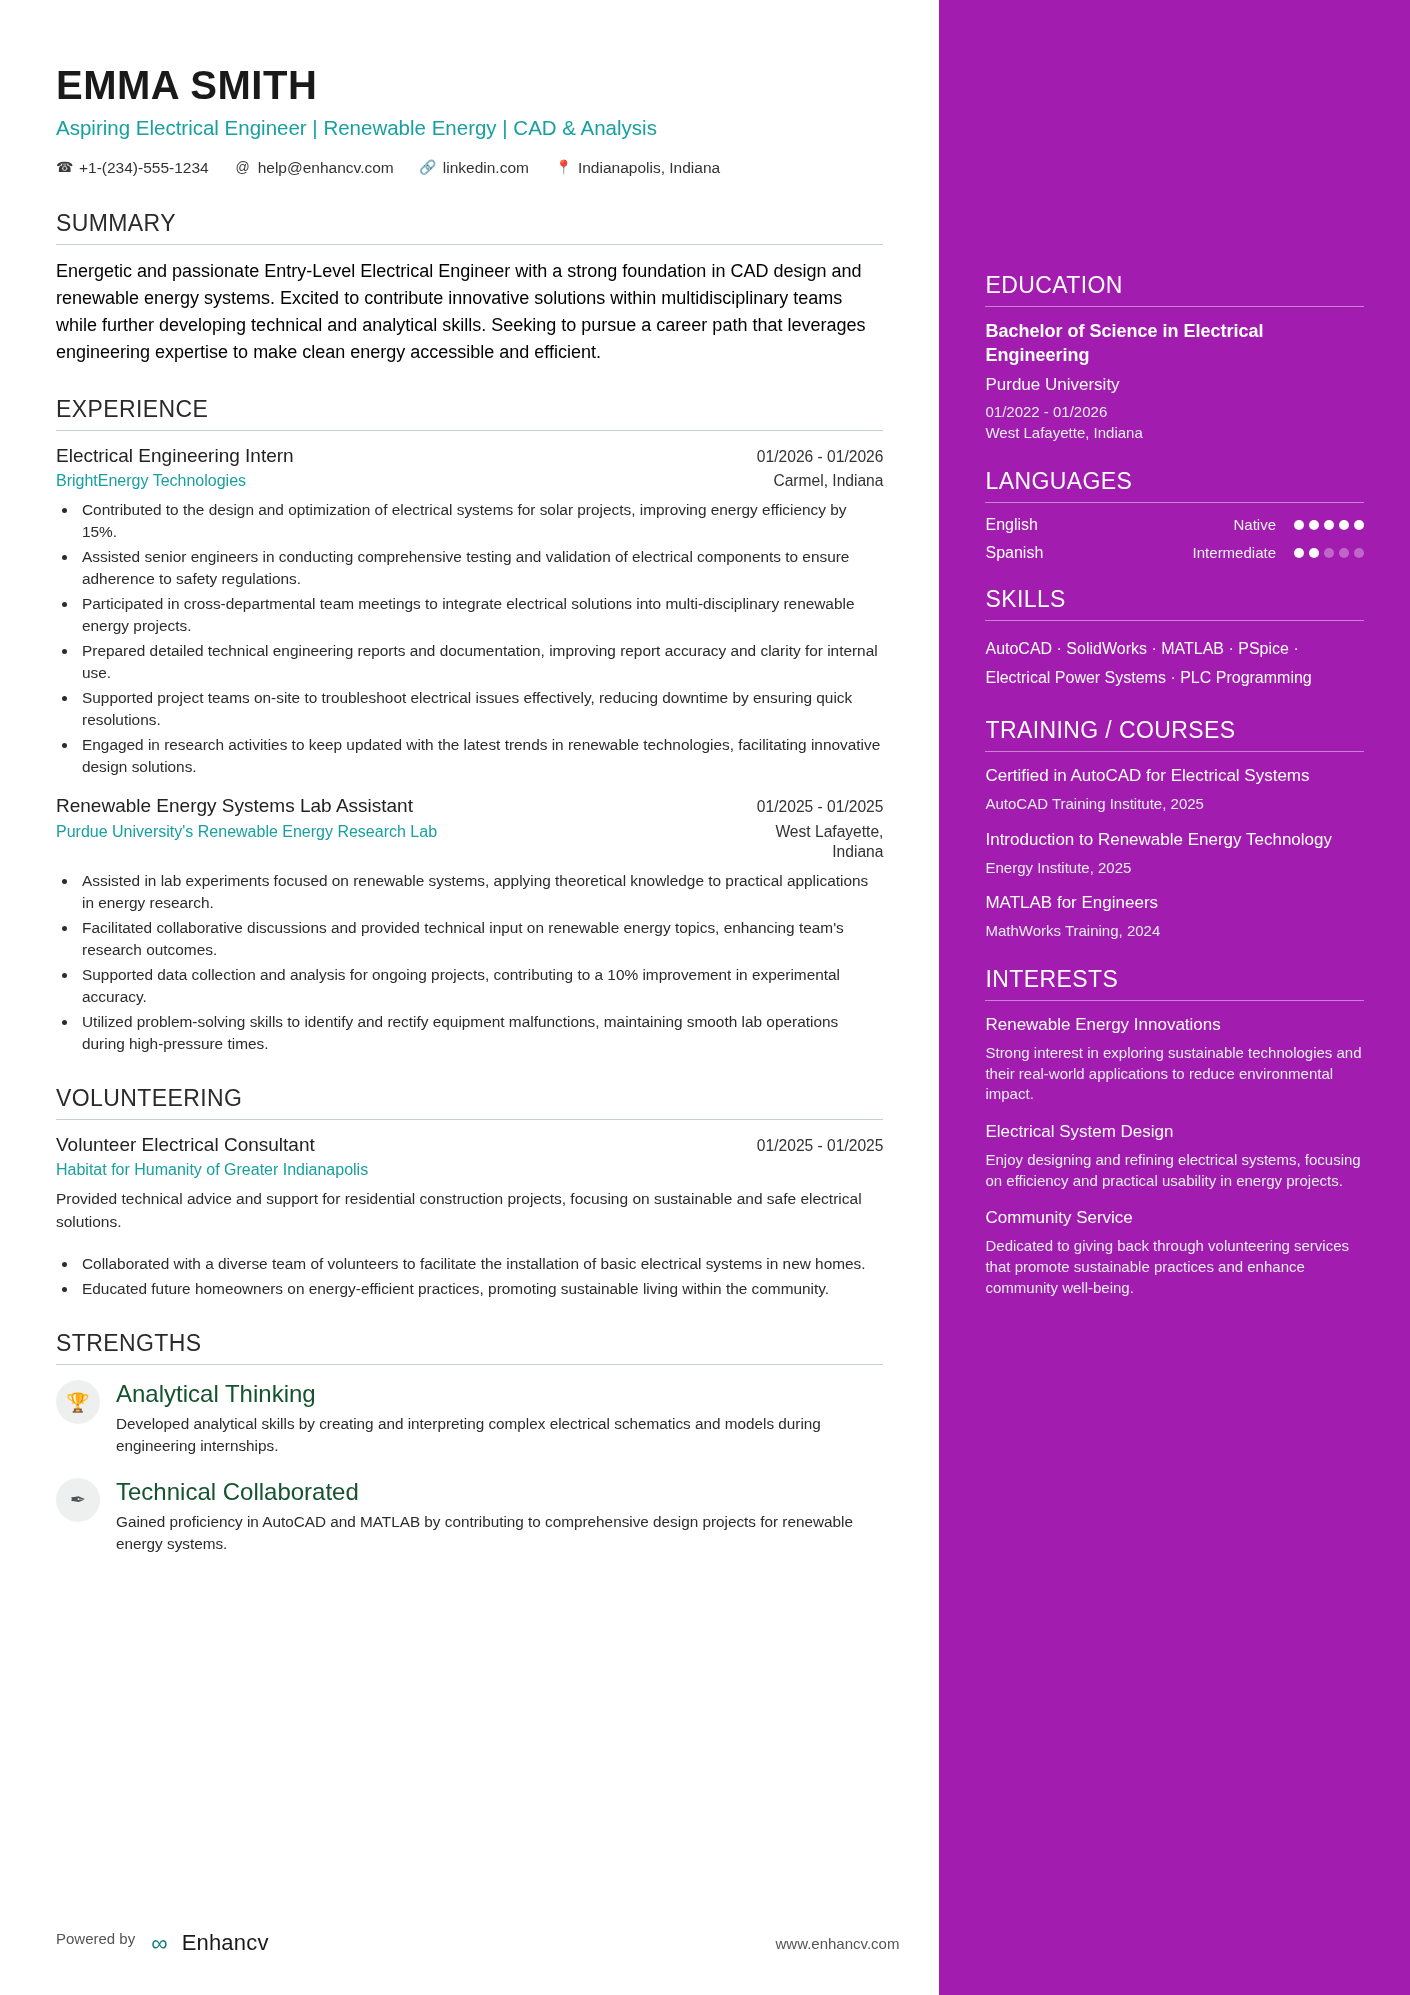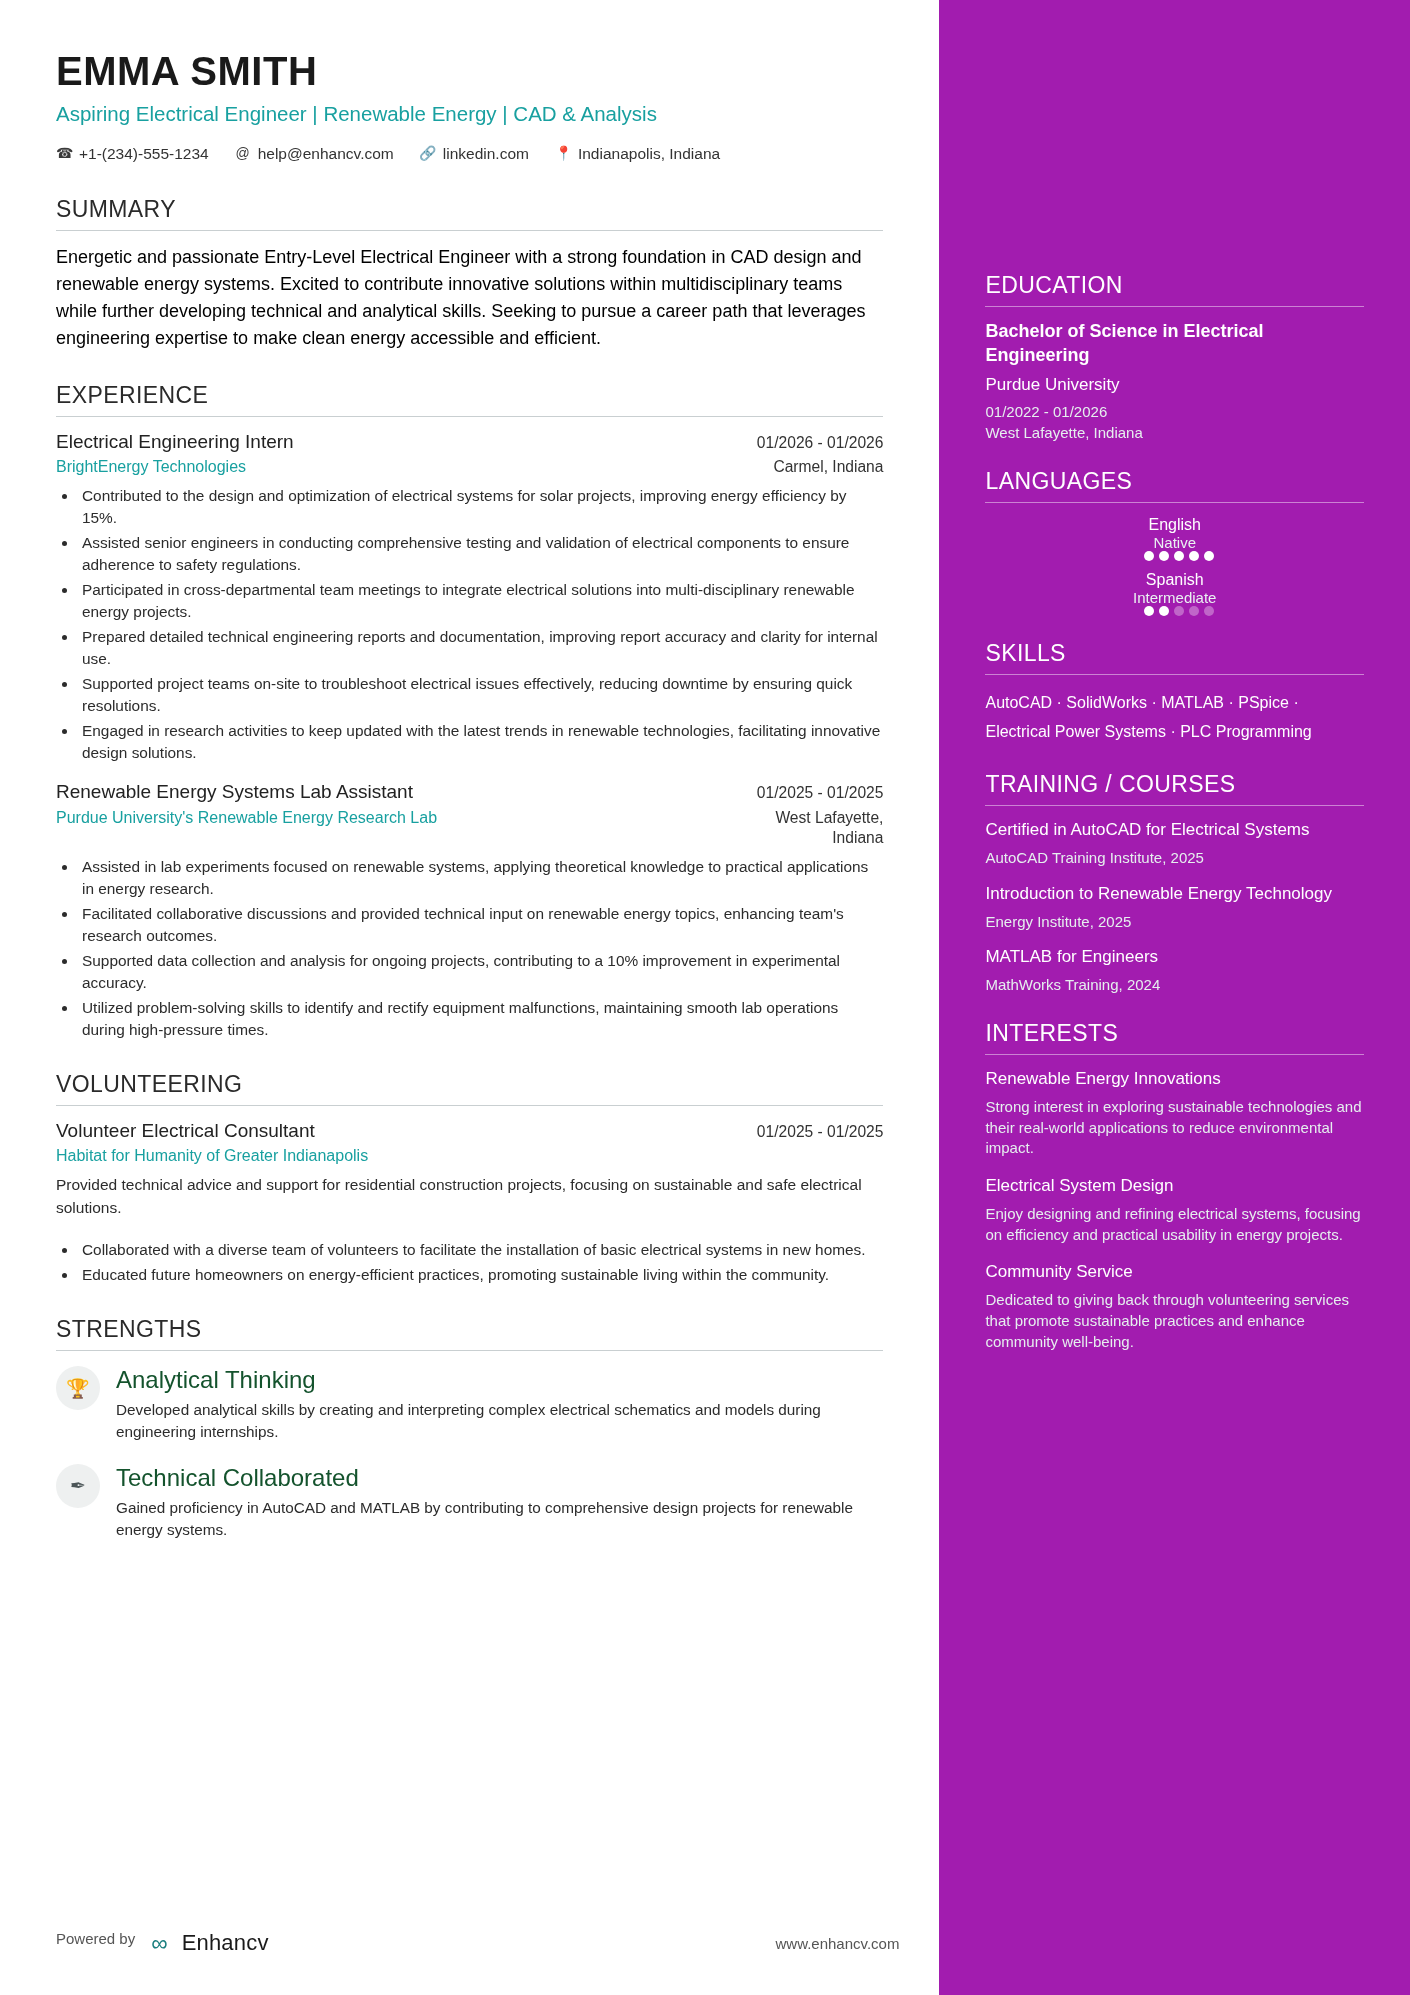--- a/index.html
+++ b/index.html
@@ -12,21 +12,21 @@
   .page {
     position: relative;
     width: 1410px;
     height: 1995px;
     display: flex;
     background: #ffffff;
   }
   
   .left {
     width: 982px;
-    padding: 48px 56px 0 56px;
+    padding: 62px 56px 0 56px;
     position: relative;
   }
   .name {
     font-size: 40px;
     font-weight: bold;
     letter-spacing: 0.5px;
     color: #1a1a1a;
     line-height: 1.15;
     margin-bottom: 6px;
   }
@@ -219,23 +219,23 @@
     margin-bottom: 6px;
   }
   .r-small {
     font-size: 15px;
     line-height: 1.38;
     color: #e6efef;
   }
   .lang-row {
     display: flex;
     align-items: center;
+    gap: 10px;
     margin-bottom: 10px;
     font-size: 16px;
-    flex-direction: column;
   }
   .lang-name { flex: 1 1 auto; }
   .lang-level { color: #eaf2f2; font-size: 15px; white-space: nowrap; }
   .dots { display: flex; gap: 5px; flex: 0 0 auto; margin-left: 8px; }
   .dot {
     width: 10px; height: 10px;
     border-radius: 50%;
     background: #ffffff;
   }
   .dot.off { background: rgba(255,255,255,0.33); }

